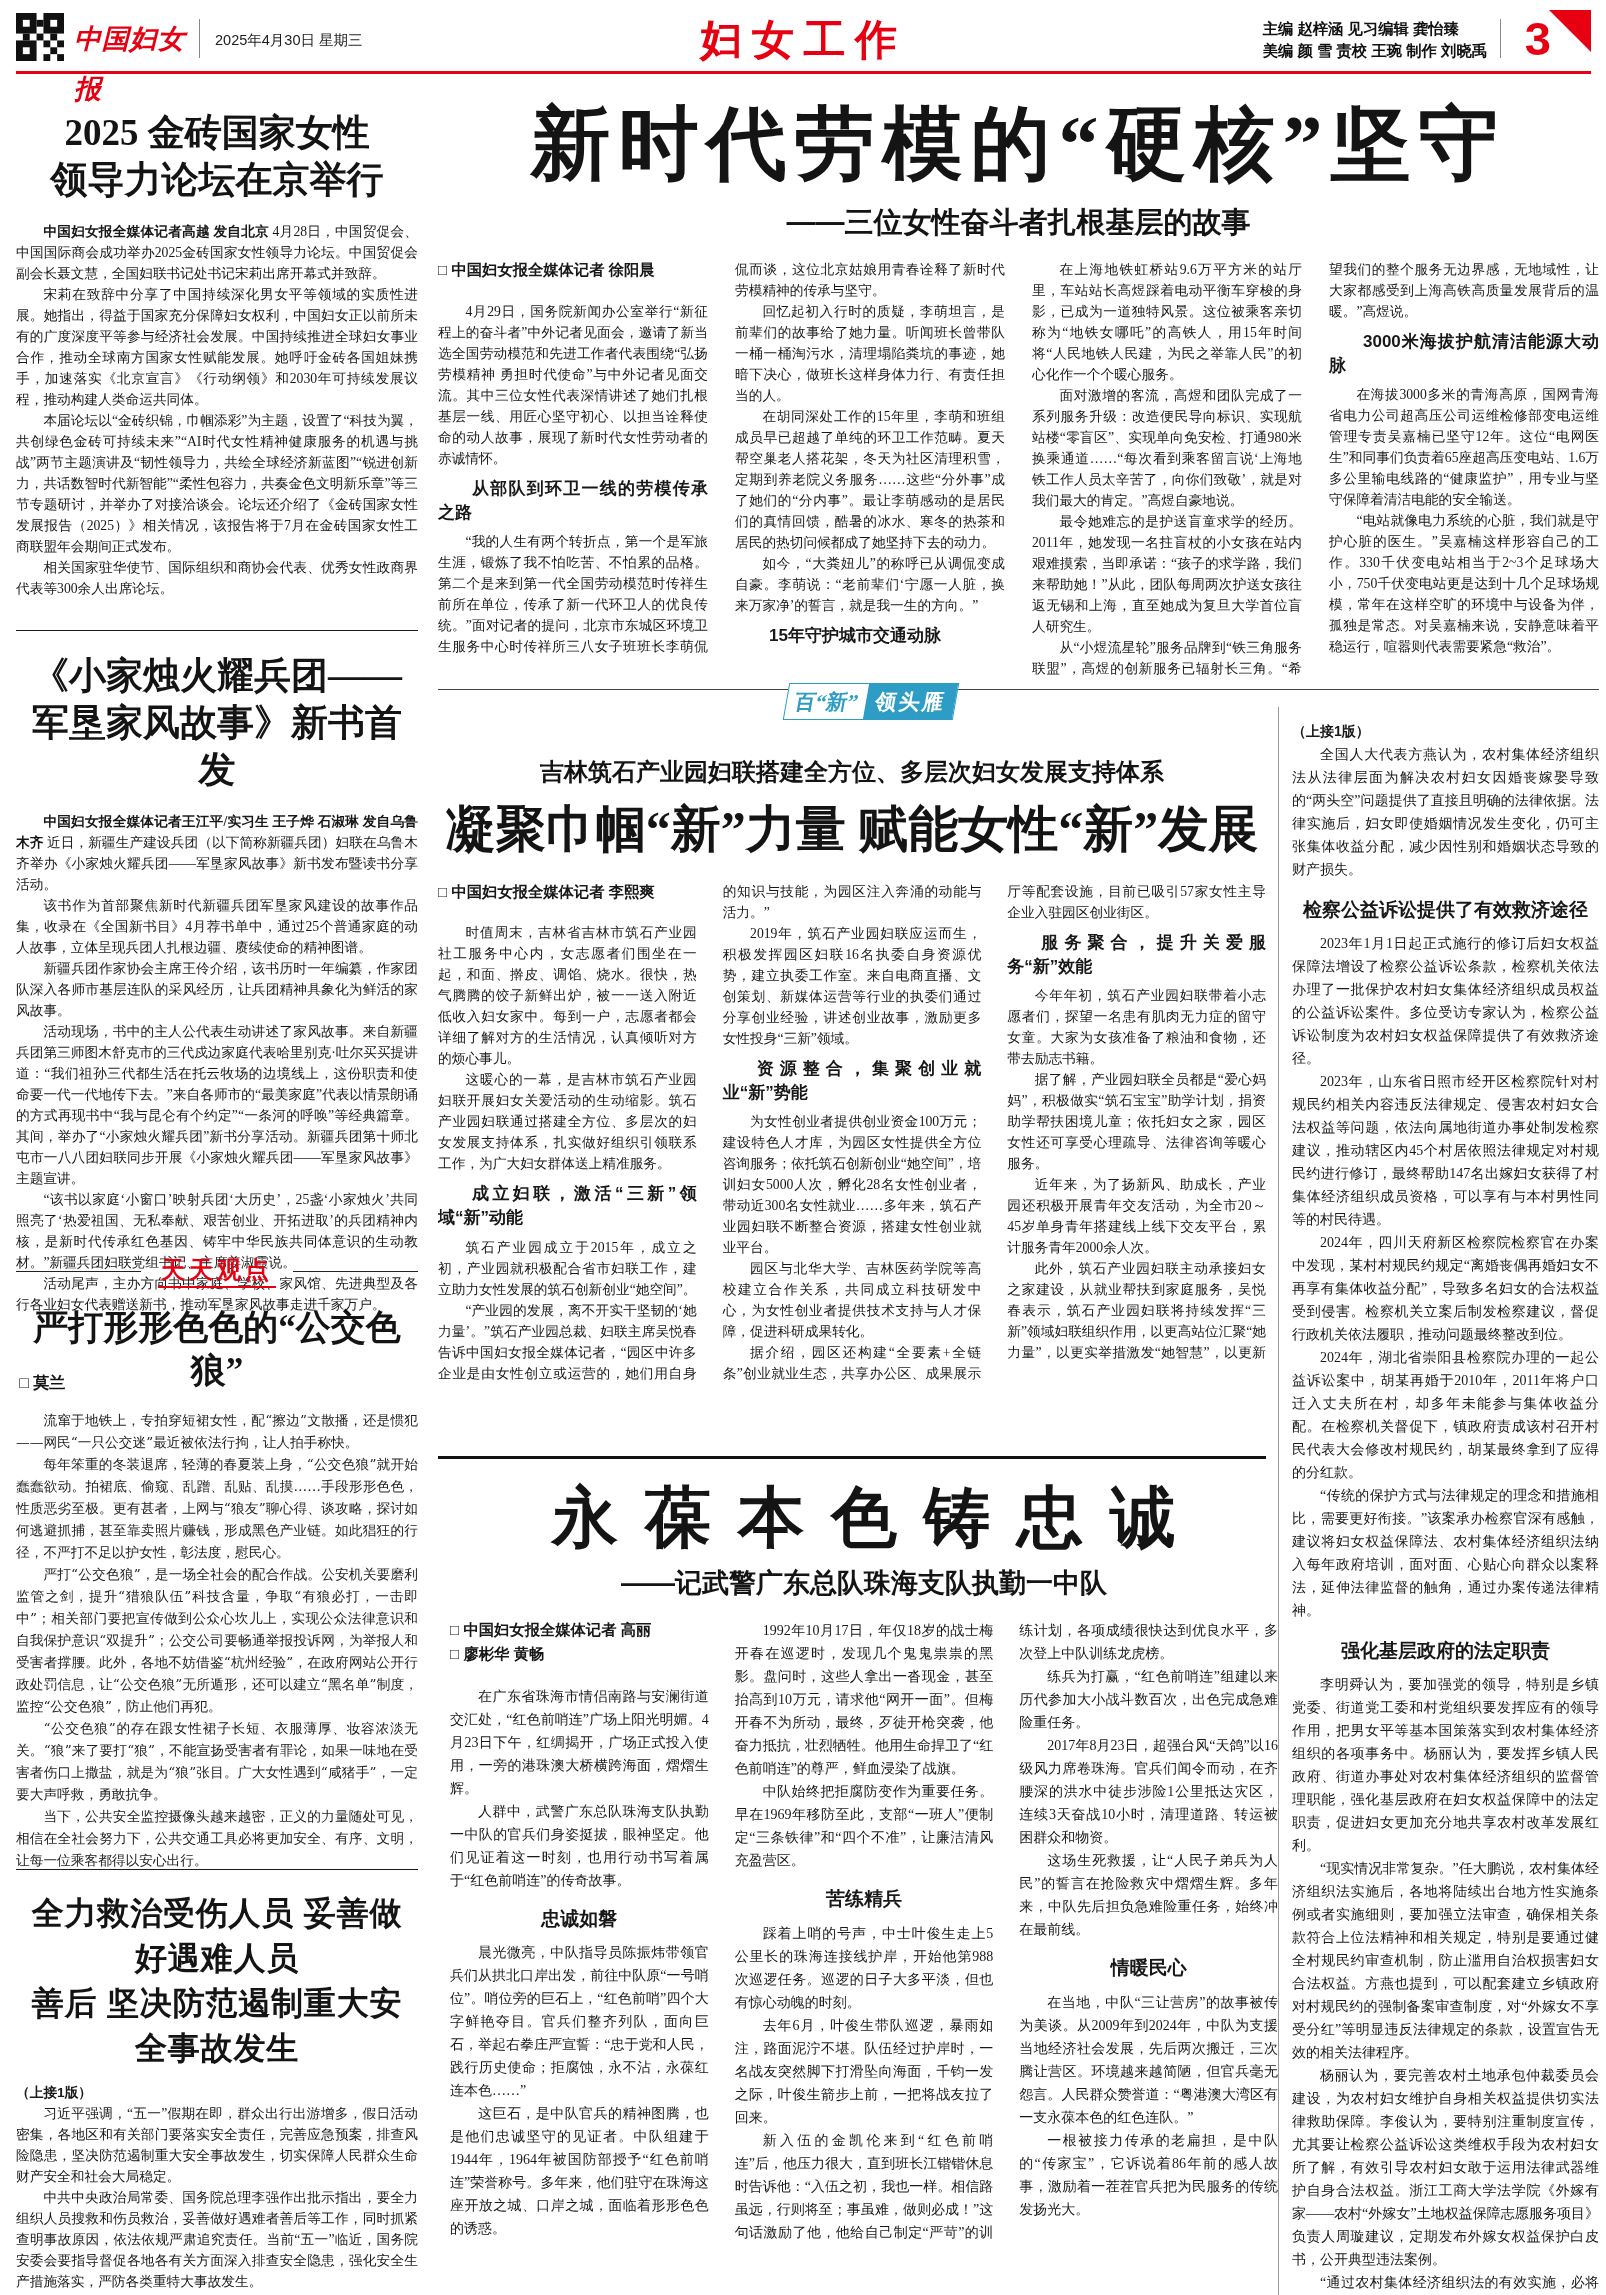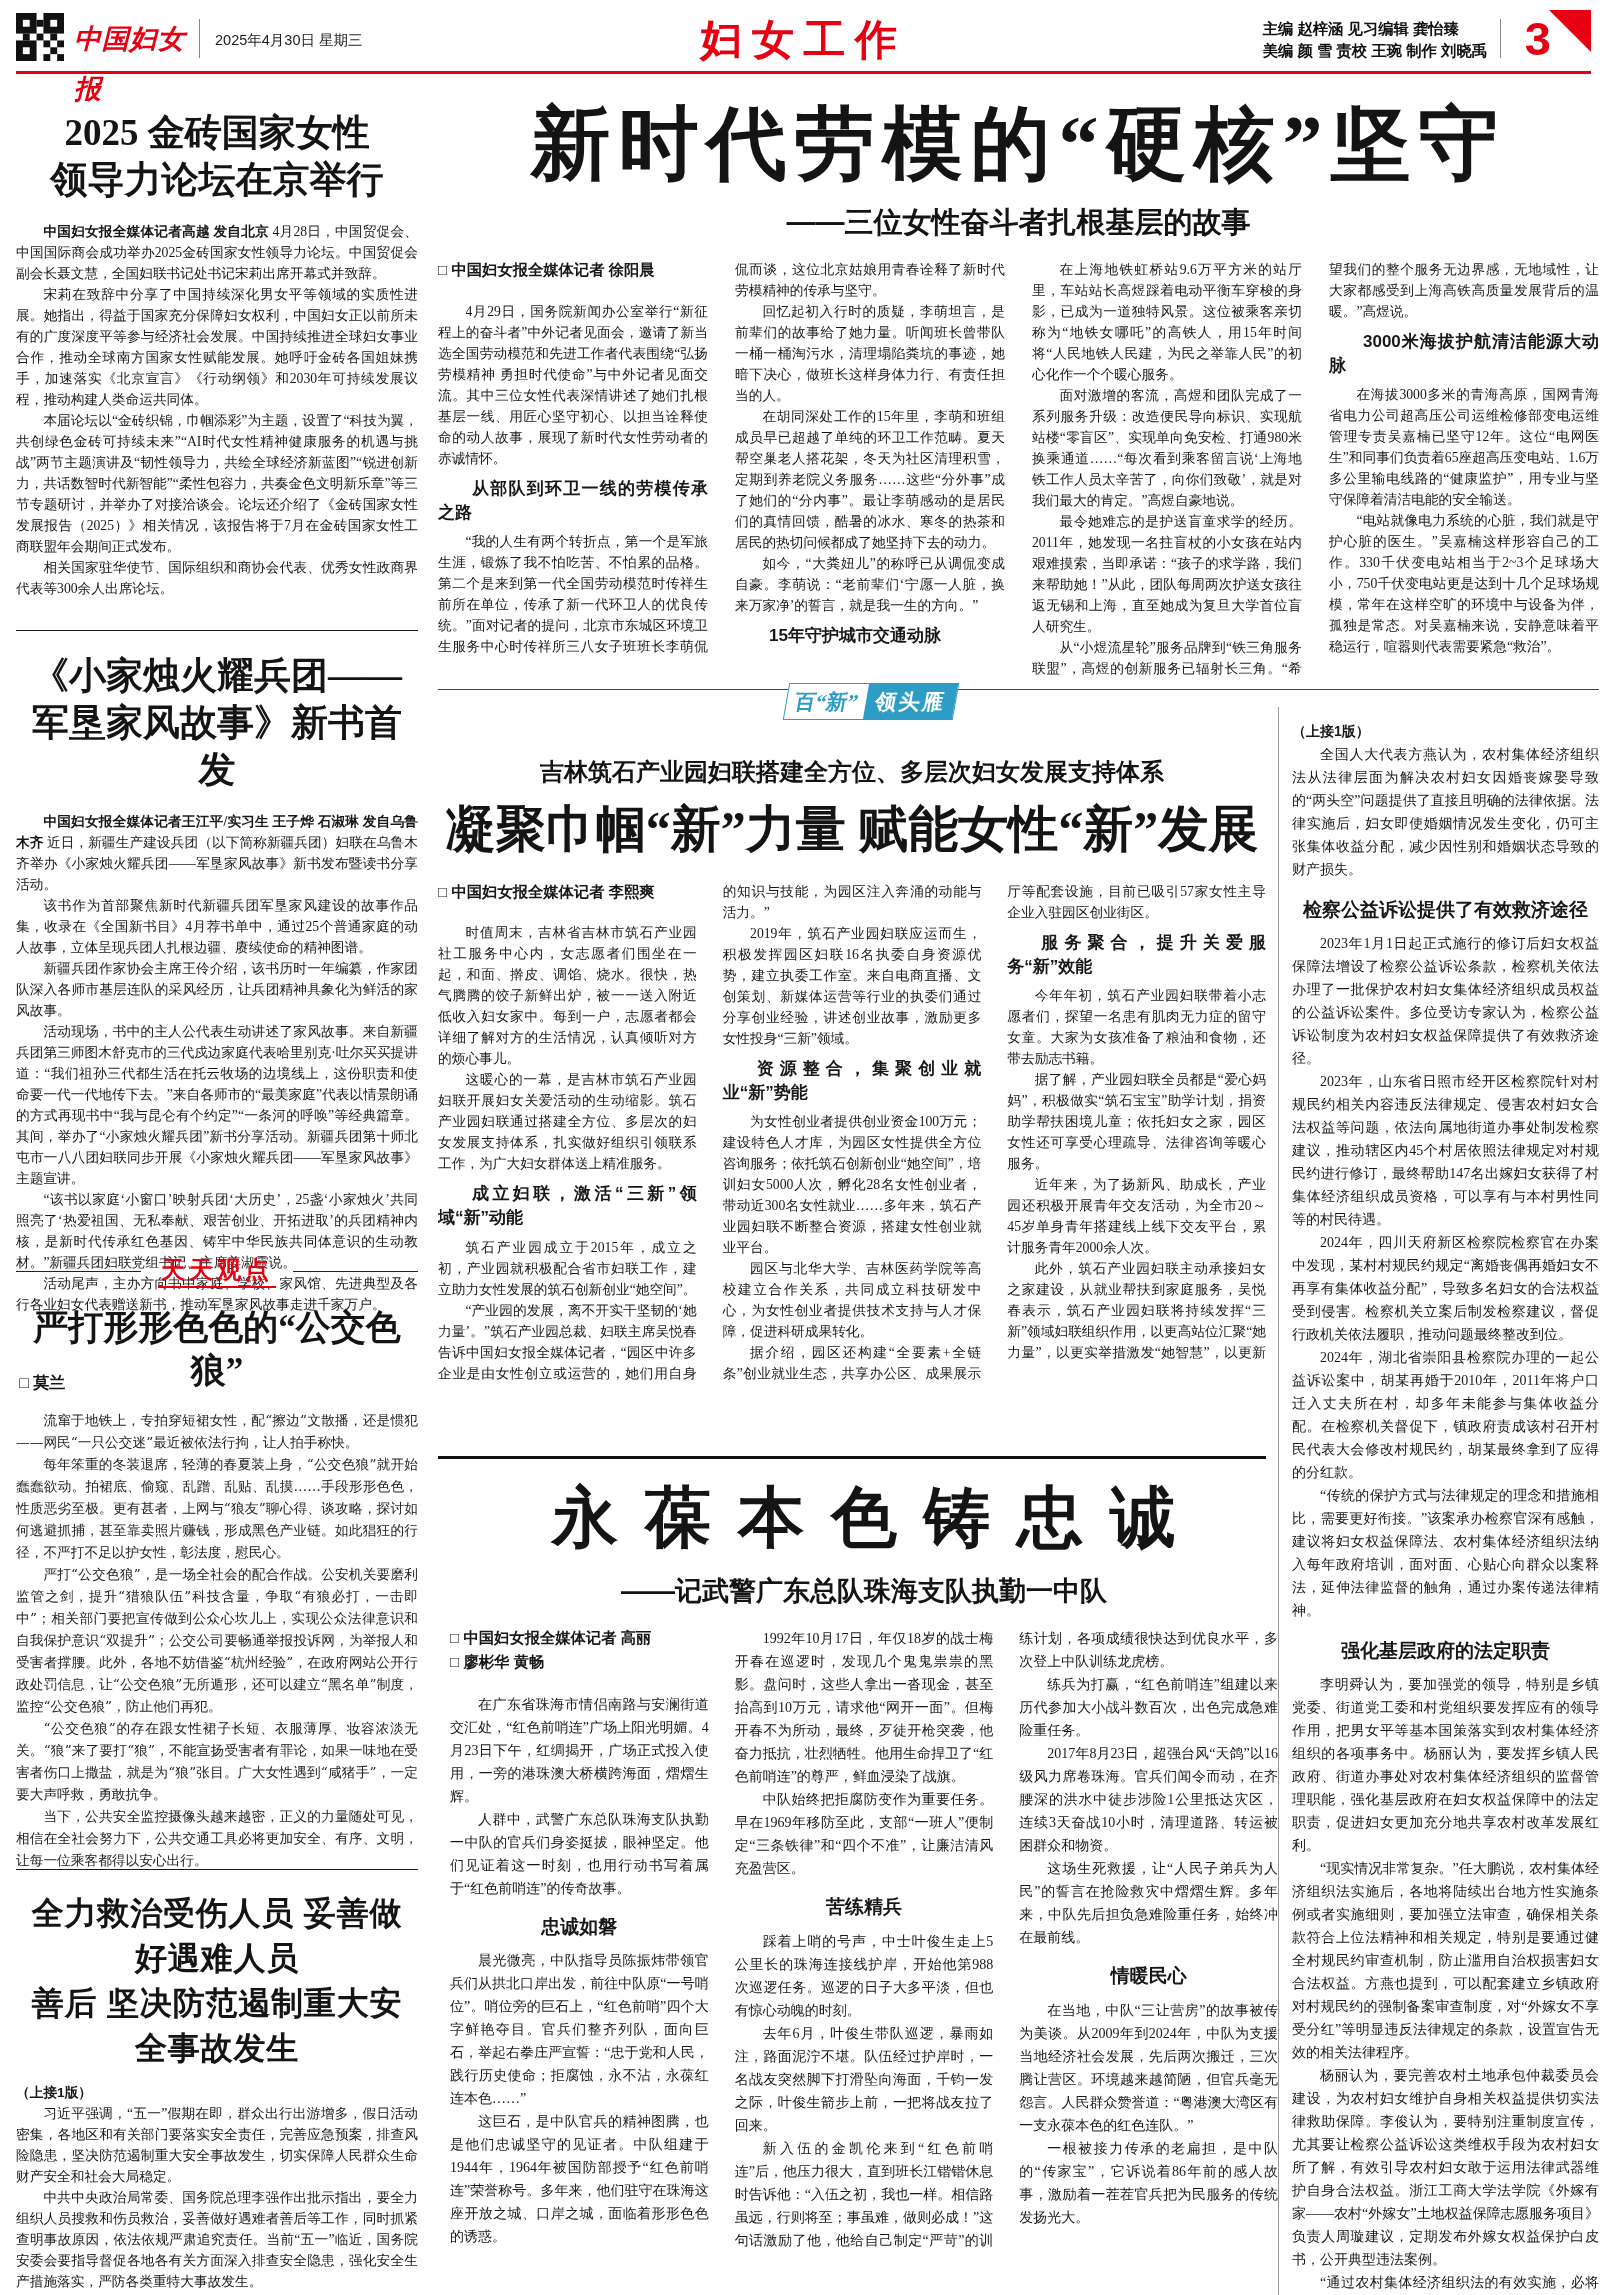--- a/index.html
+++ b/index.html
@@ -74,21 +74,21 @@
   
   .vrule{position:absolute;left:1278px;top:707px;height:1588px;border-left:0.8px solid #999;}
   .right-rail{position:absolute;left:1292px;top:720px;width:307px;height:1572px;overflow:hidden;
               font-size:14px;line-height:23px;}
   .r-sub{font:700 19px/27px "Liberation Sans",sans-serif;text-align:center;text-indent:0 !important;margin:14.5px 0 9.6px !important;}
 
   
   .thick-rule{position:absolute;left:438px;top:1456px;width:828px;border-top:3.2px solid #111;}
   .btm-art{position:absolute;left:450px;top:1478px;width:828px;}
   .btm-title{margin:0;text-align:center;font:900 66px/80px "Liberation Serif",serif;letter-spacing:27px;text-indent:27px;white-space:nowrap;}
-  .btm-sub{margin-top:16px;text-align:center;font:700 27px/34px "Liberation Sans",sans-serif;}
+  .btm-sub{margin-top:8px;text-align:center;font:700 27px/34px "Liberation Sans",sans-serif;}
   .cols3b{margin-top:19px;height:638px;column-count:3;column-gap:26px;column-fill:auto;overflow:hidden;
           font-size:14px;line-height:23px;}
   .b-sub{font:700 19px/27px "Liberation Sans",sans-serif;text-align:center;text-indent:0 !important;margin:13px 0 9.6px !important;}
 </style>
 </head>
 <body>
 
 <div class="page">
 
   <header class="masthead">

